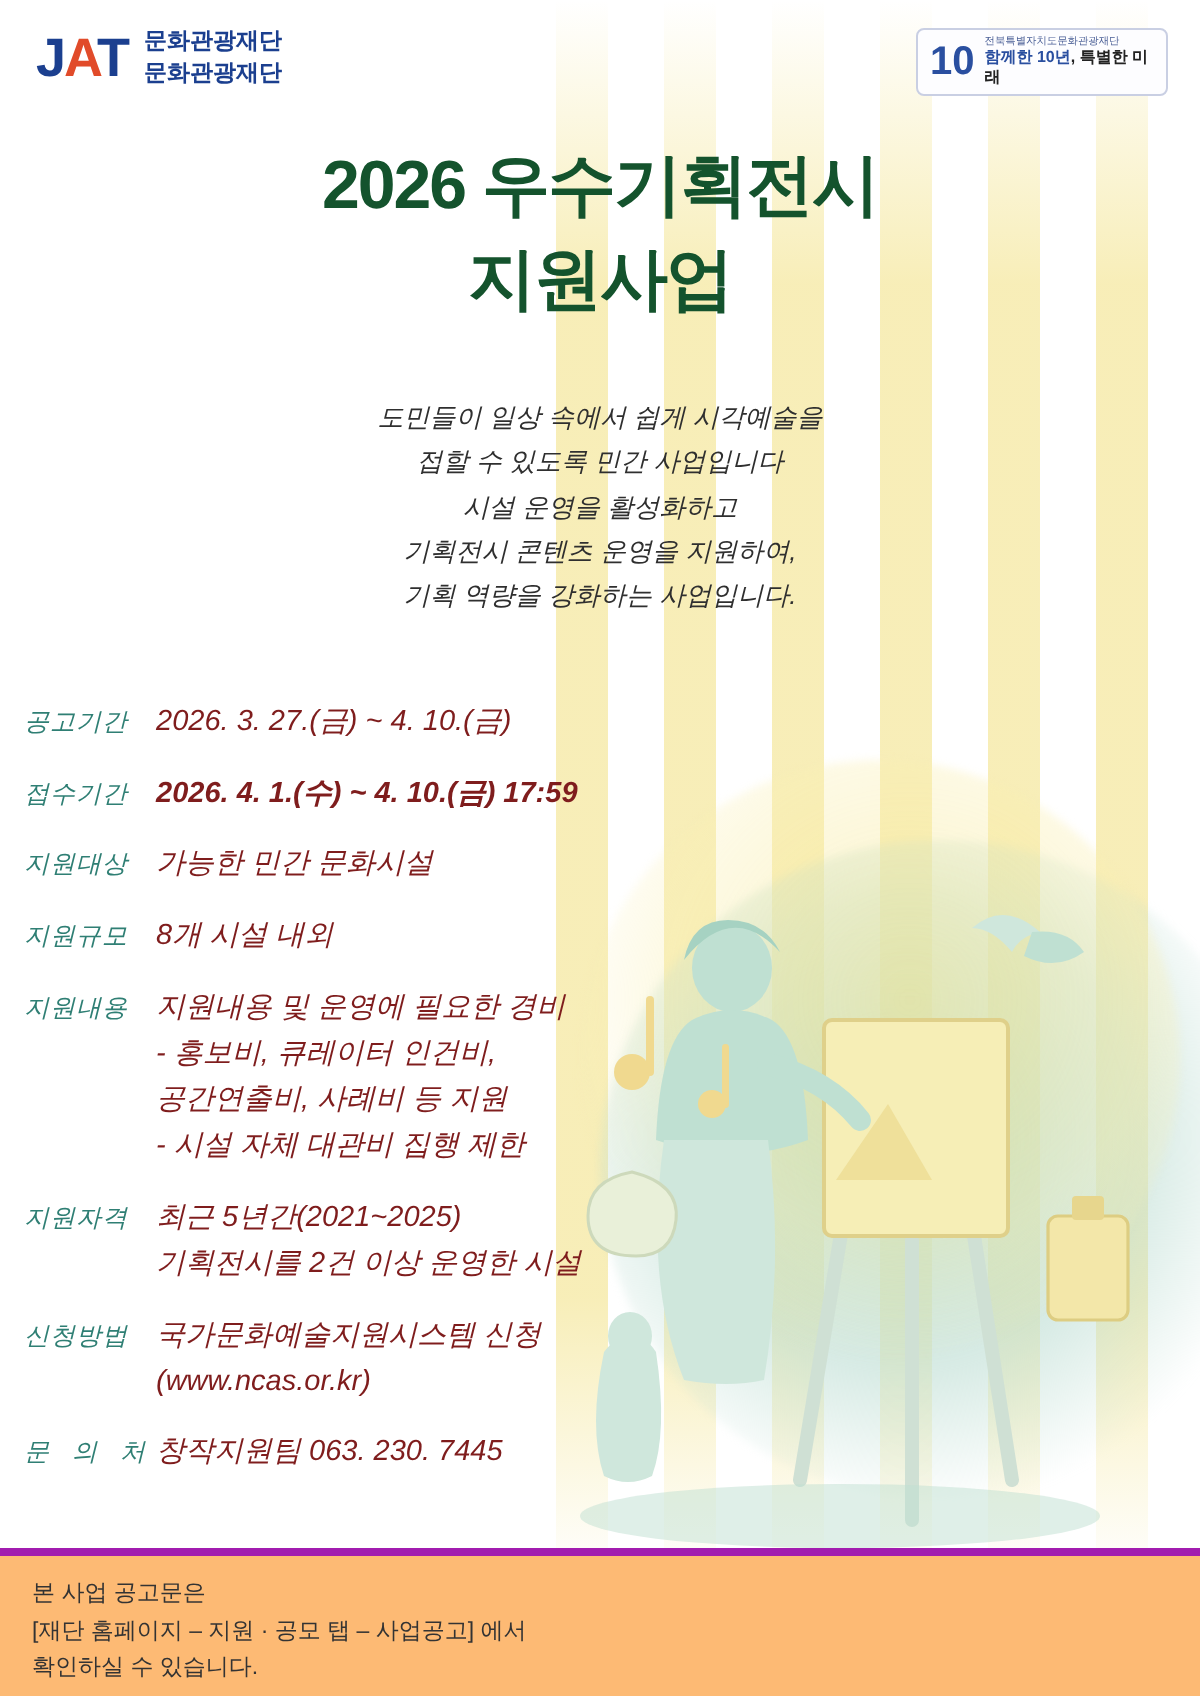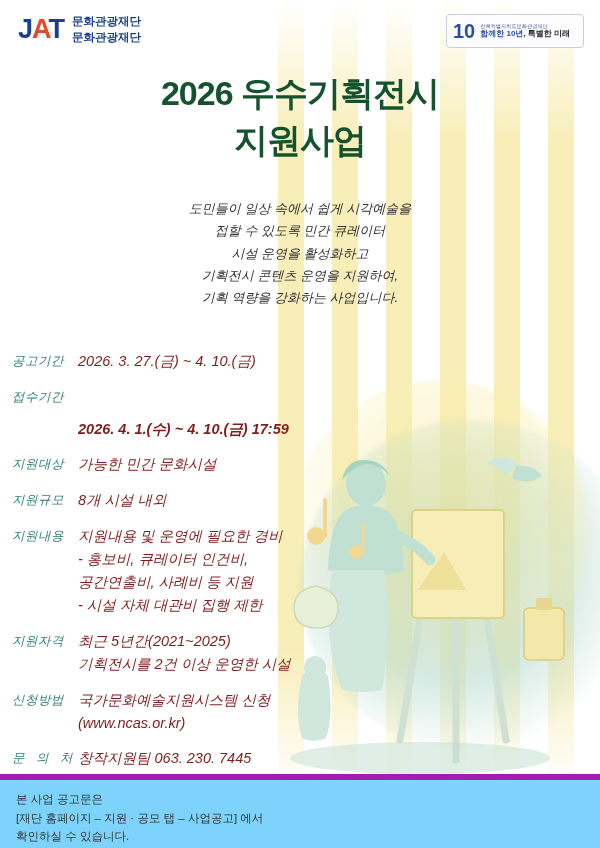--- a/index.html
+++ b/index.html
@@ -85,21 +85,21 @@
   .logo-text {
     font-size: 11.5px;
     line-height: 1.35;
     color: #1b3f8f;
     font-weight: bold;
   }
   .badge {
     position: absolute;
     right: 16px;
     top: 14px;
-    width: 138px;
+    width: 126px;
     height: 34px;
     border: 1px solid #c9cfe3;
     border-radius: 4px;
     background: #fdfdff;
     display: flex;
     align-items: center;
     gap: 5px;
     padding: 0 6px;
     box-sizing: border-box;
     margin-left: 43px;
@@ -160,32 +160,32 @@
     line-height: 1.55;
     padding-top: 2px;
     letter-spacing: 0.5px;
   }
   .row-label.spaced { letter-spacing: 4px; }
   .row-value {
     font-size: 14.5px;
     line-height: 1.58;
     color: #7f1d1d;
   }
-  .row-value .b { font-weight: bold; margin-top: 32px; }
+  .row-value .b { font-weight: bold; }
   .row-value div { white-space: nowrap; }
 
   
   .footer {
     position: absolute;
     left: 0;
     right: 0;
     bottom: 0;
     height: 74px;
-    border-top: 6px solid #a21caf;
-    background: #7dd3fc;
+    border-top: 4px solid #a21caf;
+    background: #fdba74;
     padding: 10px 16px 0 16px;
     box-sizing: border-box;
     font-size: 11.5px;
     line-height: 1.62;
     color: #333;
   }
 </style>
 </head>
 <body>
 
@@ -257,21 +257,21 @@
     </div>
   </div>
 
   <div class="title-block">
     <div class="title-line">2026 우수기획전시</div>
     <div class="title-line">지원사업</div>
   </div>
 
   <div class="intro">
     <div>도민들이 일상 속에서 쉽게 시각예술을</div>
-    <div>접할 수 있도록 민간 큐레이터</div>
+    <div>접할 수 있도록 민간 사업입니다</div>
     <div>시설 운영을 활성화하고</div>
     <div>기획전시 콘텐츠 운영을 지원하여,</div>
     <div>기획 역량을 강화하는 사업입니다.</div>
   </div>
 
   <div class="info" id="info-list">
       <div class="row">
         <div class="row-label">공고기간</div>
         <div class="row-value">
           <div>2026. 3. 27.(금) ~ 4. 10.(금)</div>

